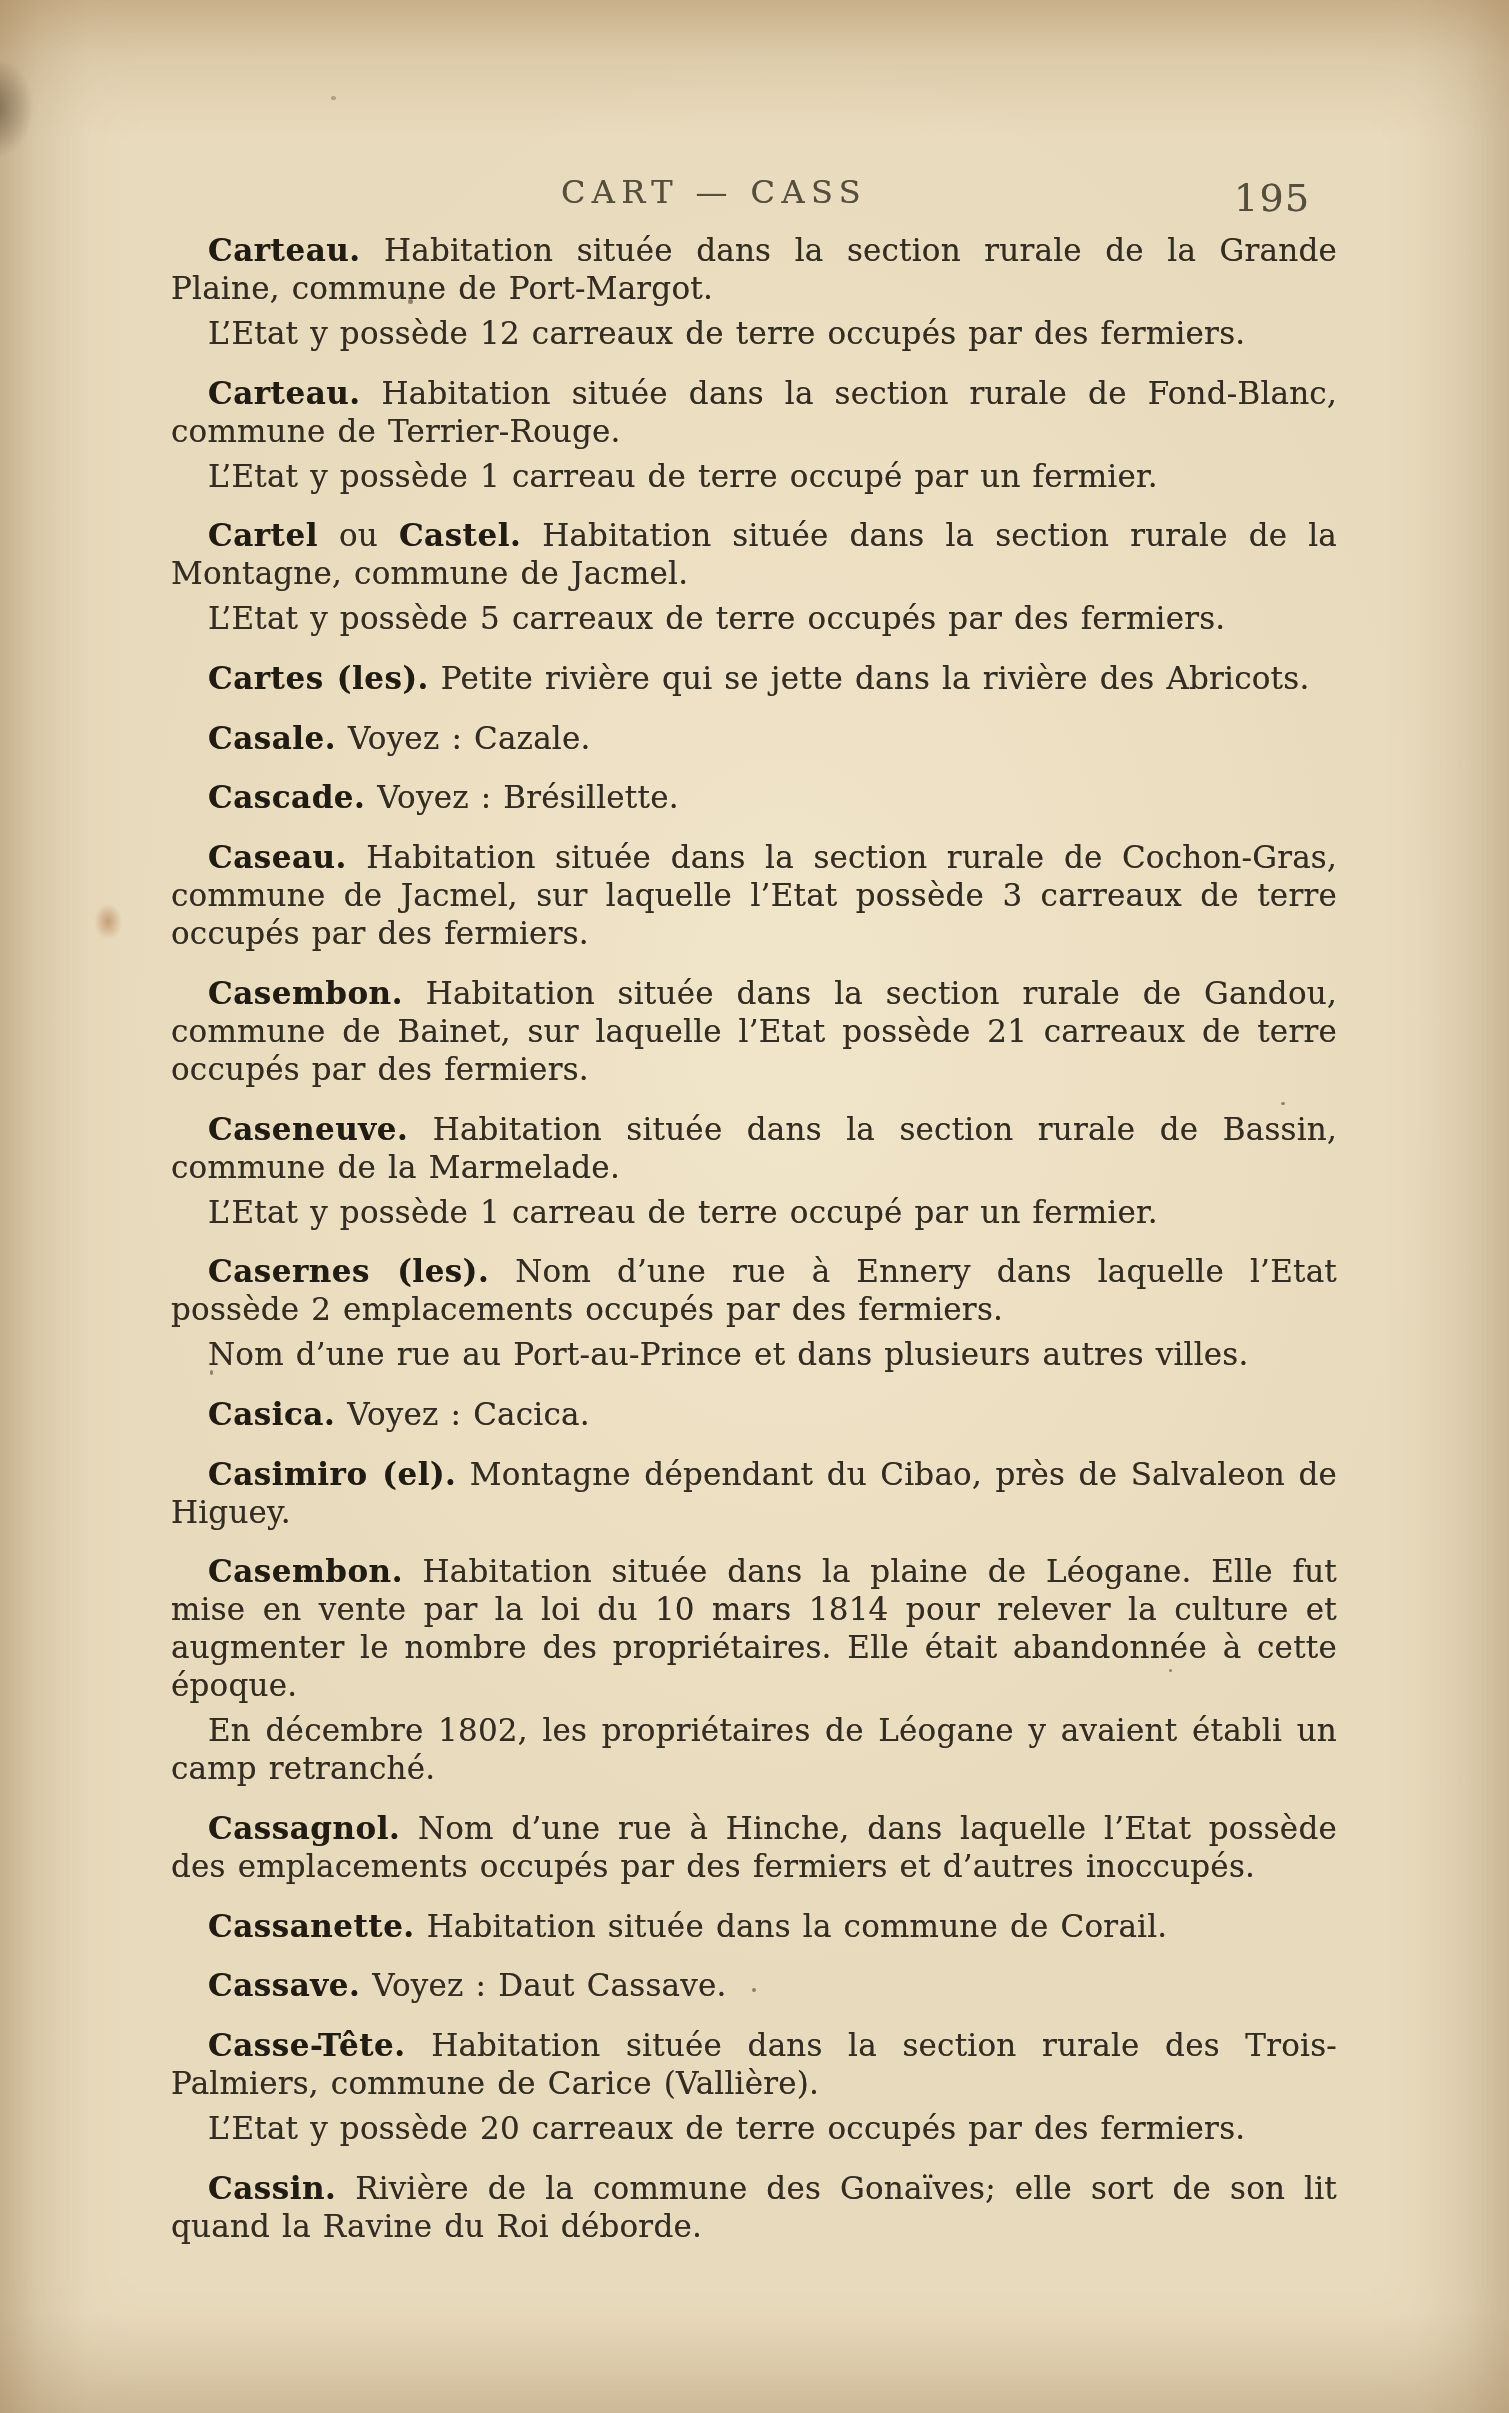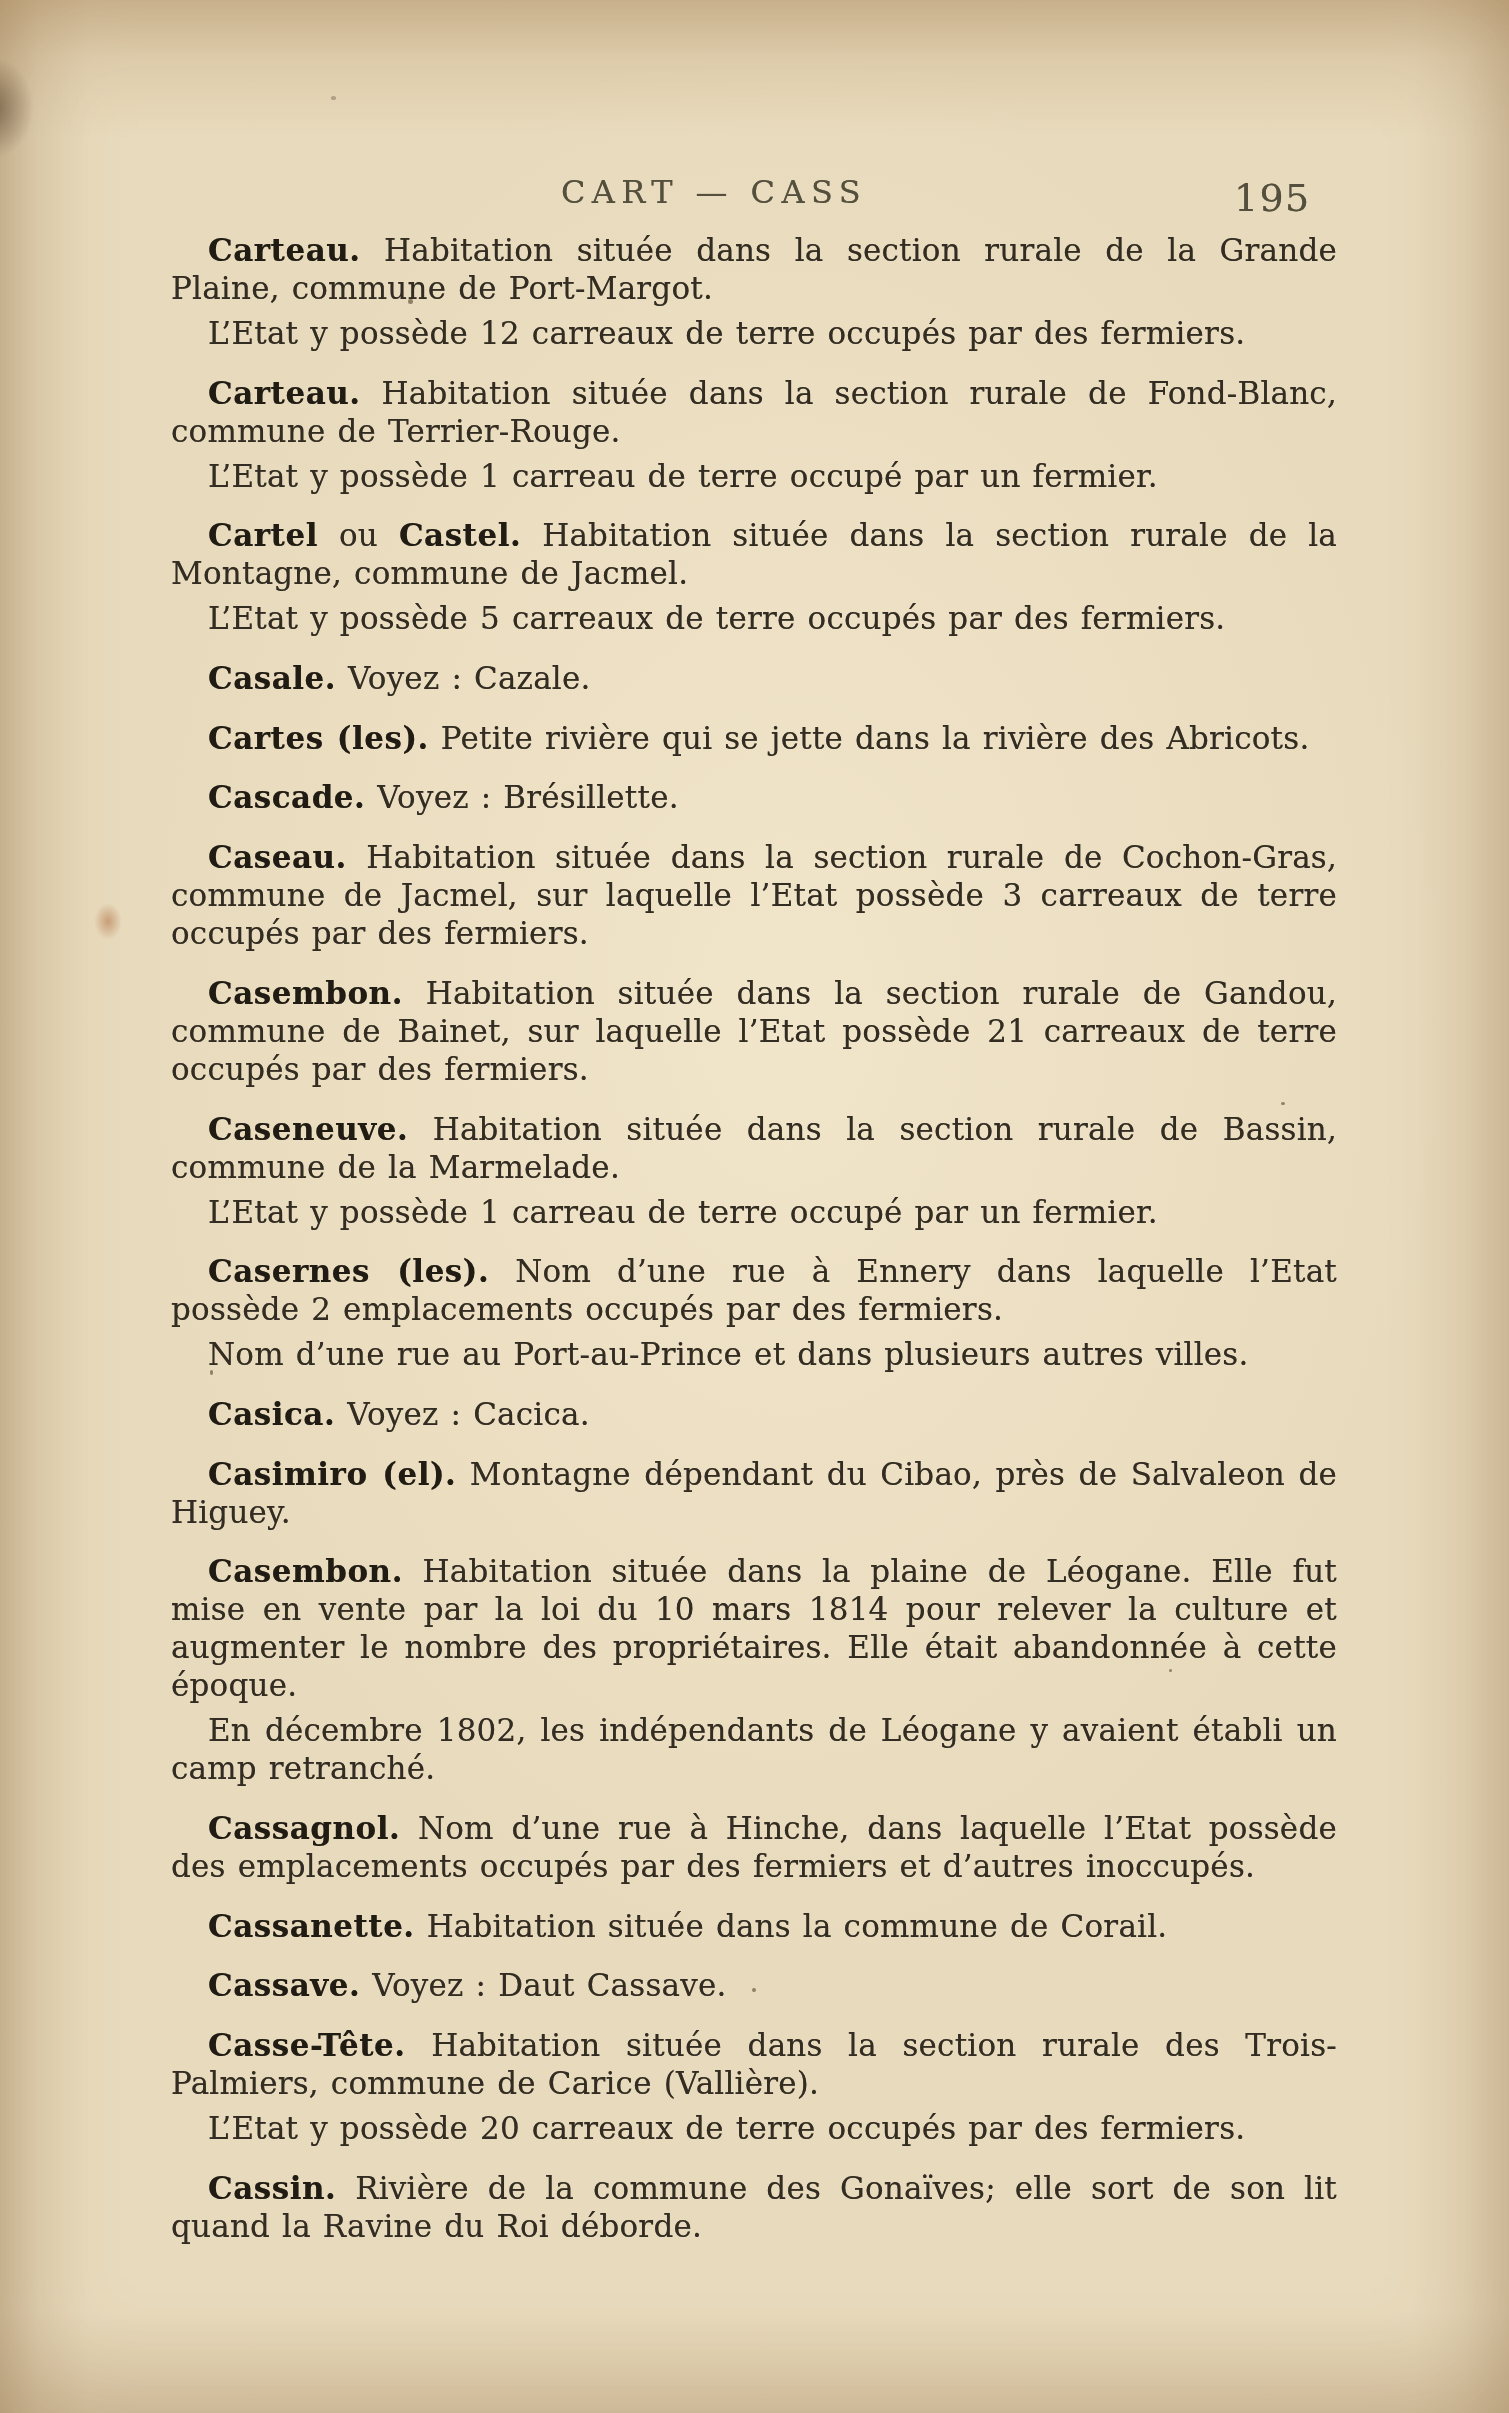--- a/index.html
+++ b/index.html
@@ -110,24 +110,24 @@
       </div>
       <div class="entry-group">
         <p><span class="term">Carteau.</span> Habitation située dans la section rurale de Fond-Blanc, commune de Terrier-Rouge.</p>
         <p>L’Etat y possède 1 carreau de terre occupé par un fermier.</p>
       </div>
       <div class="entry-group">
         <p><span class="term">Cartel</span> ou <span class="term">Castel.</span> Habitation située dans la section rurale de la Montagne, commune de Jacmel.</p>
         <p>L’Etat y possède 5 carreaux de terre occupés par des fermiers.</p>
       </div>
       <div class="entry-group">
-        <p><span class="term">Casale.</span> Voyez : Cazale.</p>
+        <p><span class="term">Cartes (les).</span> Petite rivière qui se jette dans la rivière des Abricots.</p>
       </div>
       <div class="entry-group">
-        <p><span class="term">Cartes (les).</span> Petite rivière qui se jette dans la rivière des Abricots.</p>
+        <p><span class="term">Casale.</span> Voyez : Cazale.</p>
       </div>
       <div class="entry-group">
         <p><span class="term">Cascade.</span> Voyez : Brésillette.</p>
       </div>
       <div class="entry-group">
         <p><span class="term">Caseau.</span> Habitation située dans la section rurale de Cochon-Gras, commune de Jacmel, sur laquelle l’Etat possède 3 carreaux de terre occupés par des fermiers.</p>
       </div>
       <div class="entry-group">
         <p><span class="term">Casembon.</span> Habitation située dans la section rurale de Gandou, commune de Bainet, sur laquelle l’Etat possède 21 carreaux de terre occupés par des fermiers.</p>
       </div>
@@ -140,21 +140,21 @@
         <p>Nom d’une rue au Port-au-Prince et dans plusieurs autres villes.</p>
       </div>
       <div class="entry-group">
         <p><span class="term">Casica.</span> Voyez : Cacica.</p>
       </div>
       <div class="entry-group">
         <p><span class="term">Casimiro (el).</span> Montagne dépendant du Cibao, près de Salvaleon de Higuey.</p>
       </div>
       <div class="entry-group">
         <p><span class="term">Casembon.</span> Habitation située dans la plaine de Léogane. Elle fut mise en vente par la loi du 10 mars 1814 pour relever la culture et augmenter le nombre des propriétaires. Elle était abandonnée à cette époque.</p>
-        <p>En décembre 1802, les indépendants de Léogane y avaient établi un camp retranché.</p>
+        <p>En décembre 1802, les propriétaires de Léogane y avaient établi un camp retranché.</p>
       </div>
       <div class="entry-group">
         <p><span class="term">Cassagnol.</span> Nom d’une rue à Hinche, dans laquelle l’Etat possède des emplacements occupés par des fermiers et d’autres inoccupés.</p>
       </div>
       <div class="entry-group">
         <p><span class="term">Cassanette.</span> Habitation située dans la commune de Corail.</p>
       </div>
       <div class="entry-group">
         <p><span class="term">Cassave.</span> Voyez : Daut Cassave.</p>
       </div>

